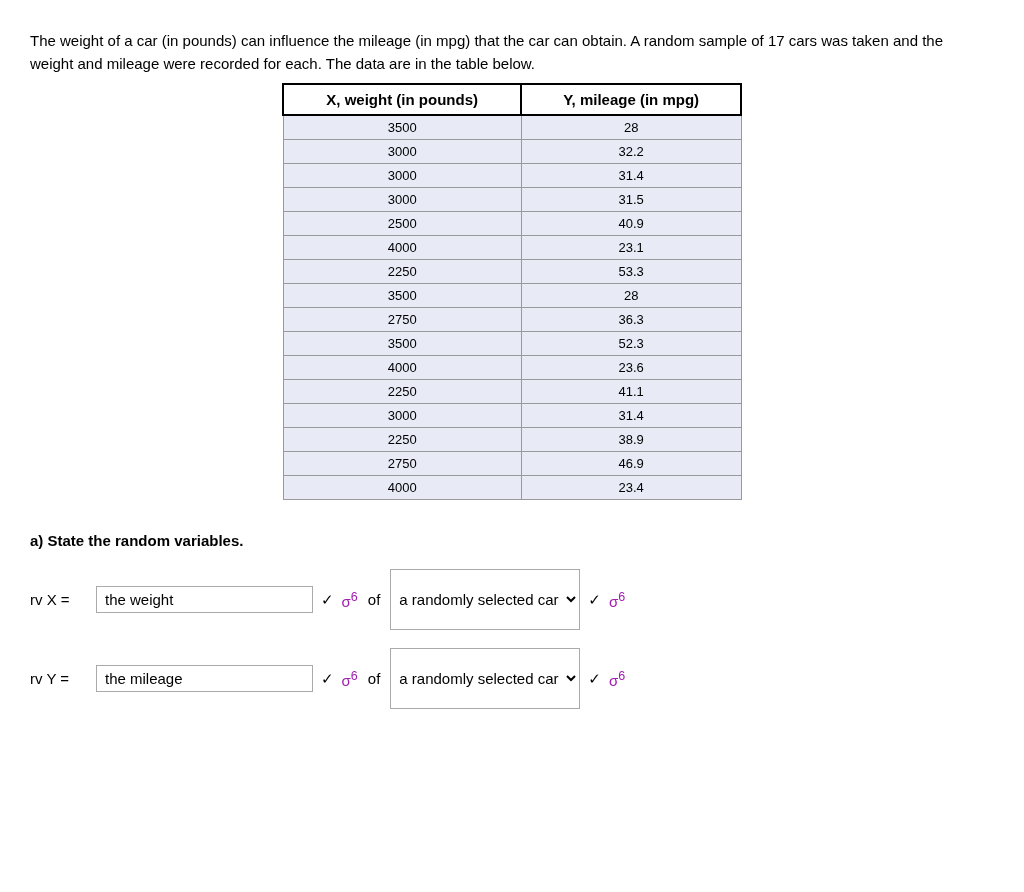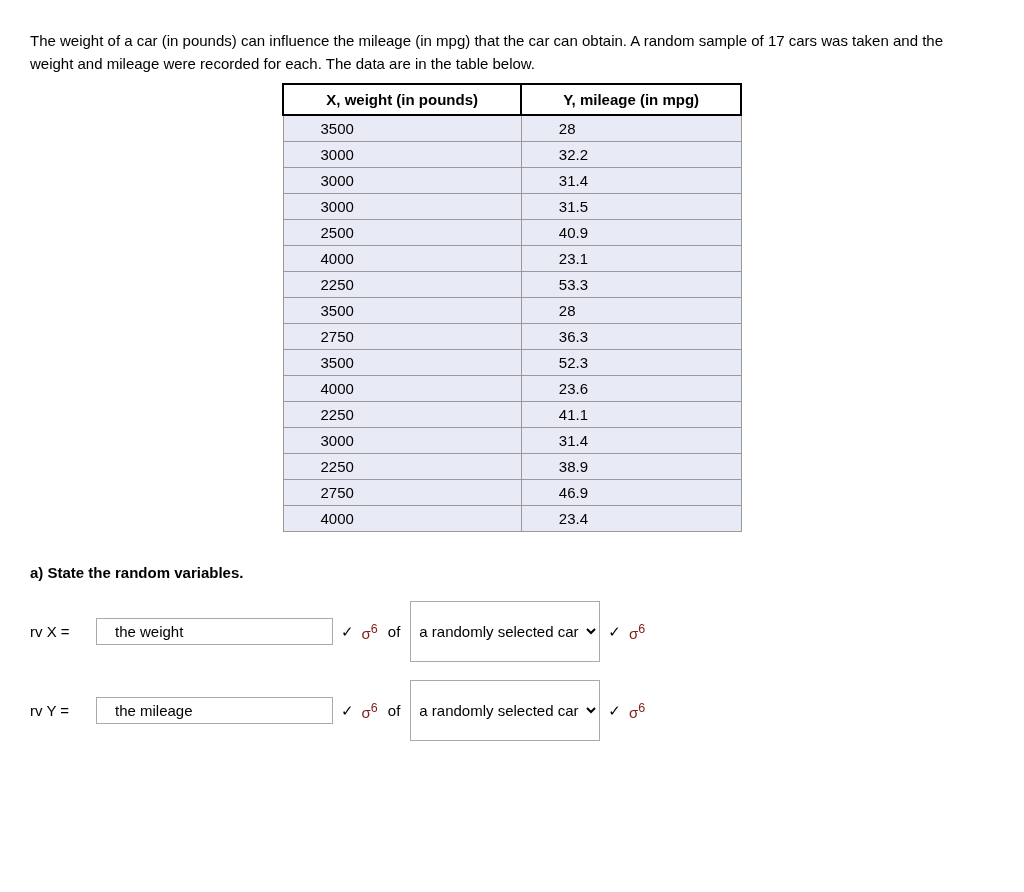--- a/index.html
+++ b/index.html
@@ -35,21 +35,22 @@
       background: #fff;
       font-weight: bold;
       font-size: 15px;
       border: 2px solid #000;
       padding: 6px 24px;
       text-align: center;
     }
     table td {
       border: 1px solid #999;
       padding: 4px 37px;
-      font-size: 15px;
+      text-align: center;
+      font-size: 13px;
       background: #e8eaf6;
     }
     table tr:nth-child(even) td {
       background: #e8eaf6;
     }
     table tr:nth-child(odd) td {
       background: #e8eaf6;
     }
     .section-label {
       font-size: 15px;
@@ -62,40 +63,40 @@
       align-items: center;
       margin-bottom: 18px;
       gap: 6px;
     }
     .rv-label {
       font-size: 15px;
       min-width: 60px;
     }
     .rv-input {
       border: 1px solid #aaa;
-      padding: 4px 18px;
+      padding: 4px 8px;
       font-size: 15px;
       min-width: 140px;
       background: #fff;
     }
     .rv-select {
       border: 1px solid #aaa;
       padding: 20px 4px;
       font-size: 15px;
       background: #fff;
     }
     .check-icon {
       color: #000;
       font-size: 15px;
       margin-left: 2px;
     }
     .sigma-icon {
       font-size: 15px;
       margin-left: 2px;
-      color: #7f1d1d;
+      color: #a21caf;
     }
     .of-text {
       font-size: 15px;
       margin: 0 4px;
     }
   </style>
 </head>
 <body>
 
 <p class="intro-text">The weight of a car (in pounds) can influence the mileage (in mpg) that the car can obtain. A random sample of 17 cars was taken and the weight and mileage were recorded for each. The data are in the table below.</p>

